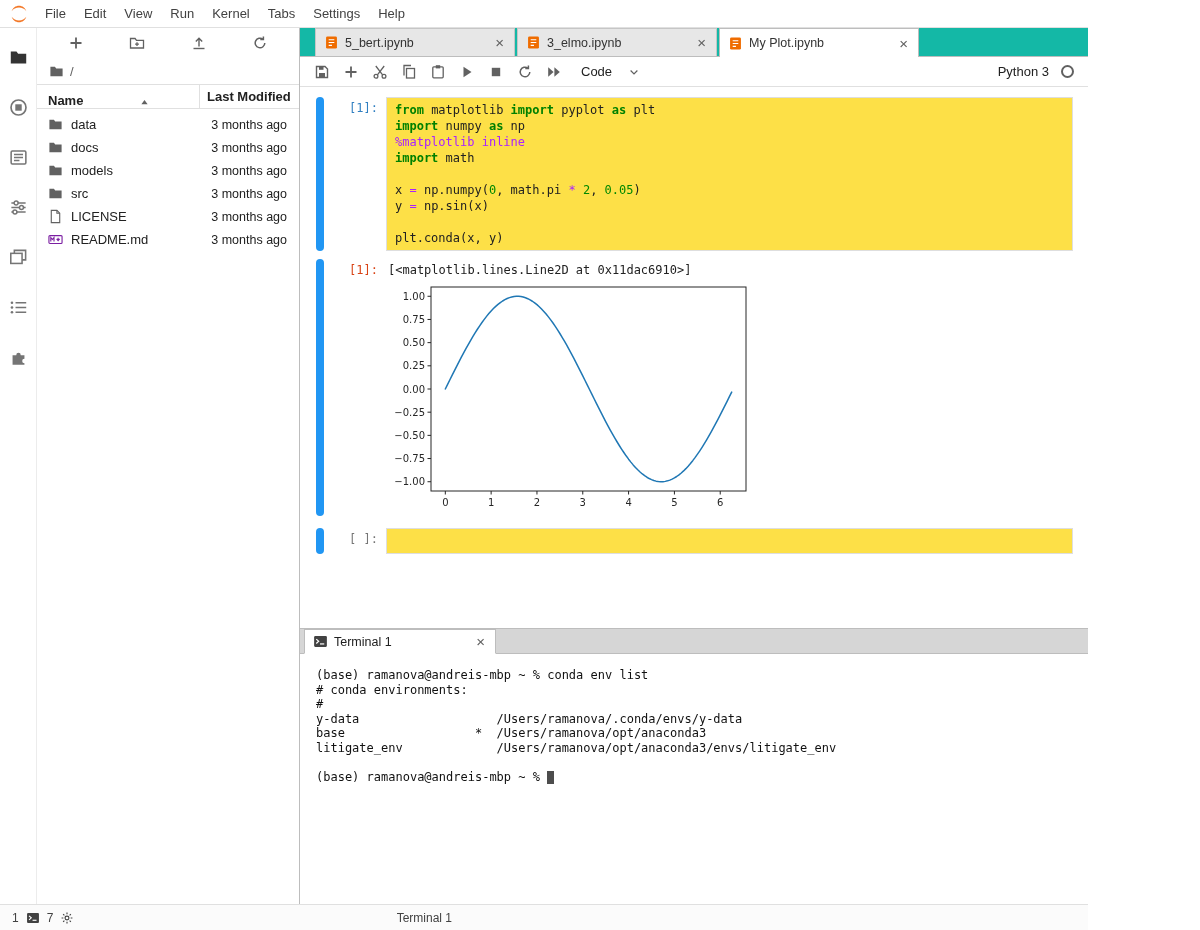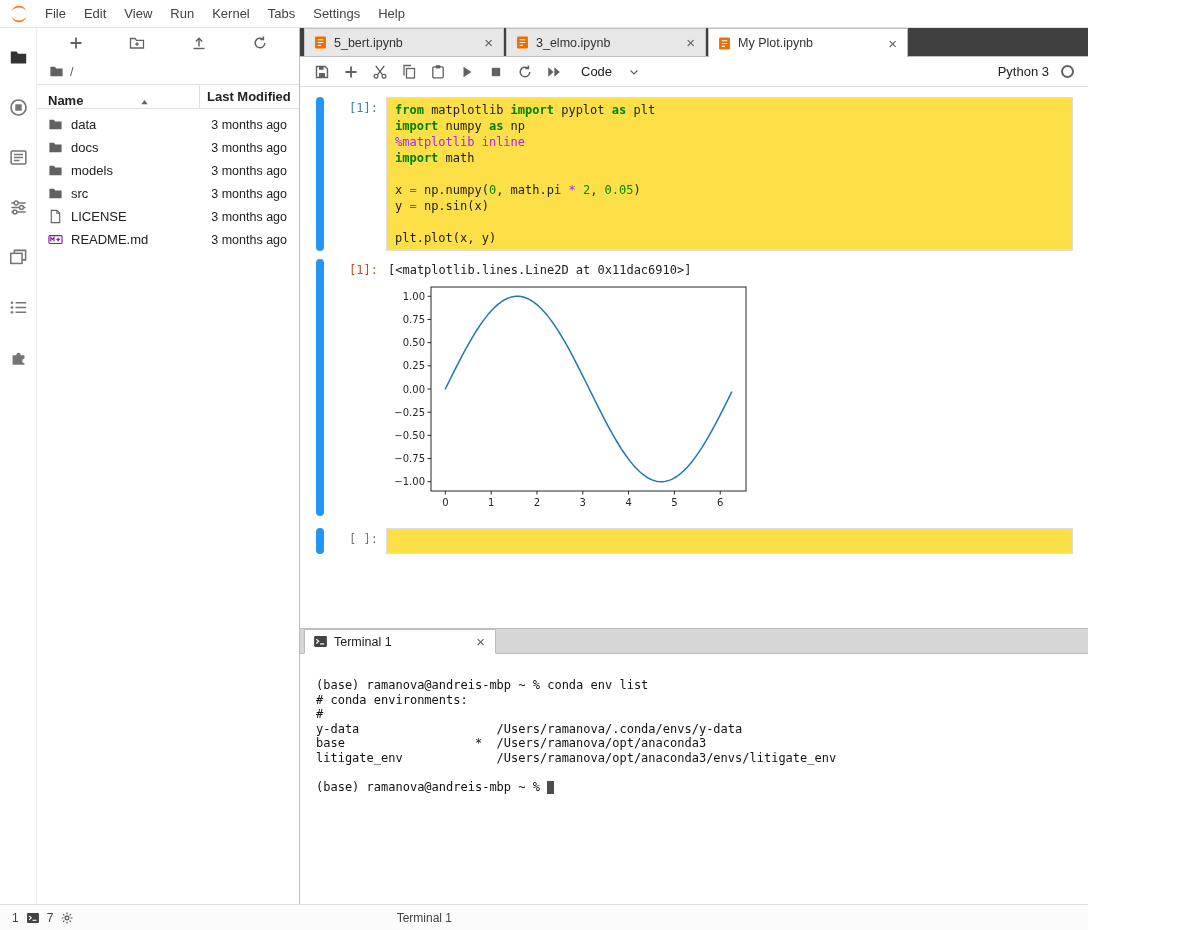--- a/index.html
+++ b/index.html
@@ -37,22 +37,22 @@
   .fb-h-name svg{width:11px;height:11px;margin-left:56px;color:#616161}
   .fb-h-mod{width:99px;display:flex;align-items:center;padding-left:7px}
   .file-row{display:flex;align-items:flex-end;height:23px;padding-left:11px}
   .file-icon{width:16px;height:16px;margin-right:7px;color:#616161;display:flex;align-items:center}
   .file-icon svg{width:15px;height:15px}
   .file-name{flex:1;white-space:nowrap;overflow:hidden}
   .file-mod{width:112px;text-align:right;padding-right:12px;font-size:12.5px}
 
   
   .dock{flex:1;display:flex;flex-direction:column;background:#fff;min-width:0}
-  .tabbar{flex:0 0 29px;background:#404040;border-bottom:1px solid #bdbdbd;
-          display:flex;align-items:flex-start;padding-left:4px}
+  .tabbar{flex:0 0 29px;background:#14b8a6;border-bottom:1px solid #bdbdbd;
+          display:flex;align-items:flex-start;padding-left:15px}
   .tab{height:28px;width:200px;display:flex;align-items:center;gap:6px;padding:0 8px;
        background:#e7e7e7;border:1px solid #c6c6c6;border-bottom:none;margin-right:2px;
        font-size:12.5px;color:#333;position:relative}
   .tab.active{background:#fff;height:29px;margin-bottom:-1px;border-color:#bdbdbd;z-index:2}
   .tab-icon{width:15px;height:15px;display:flex;flex:0 0 15px}
   .tab-icon svg{width:15px;height:15px}
   .tab-label{flex:1;white-space:nowrap;overflow:hidden}
   .tab-close{color:#616161;font-size:15px;line-height:1;padding:0 2px}
 
   
@@ -89,21 +89,21 @@
   .out-text{font-family:"DejaVu Sans Mono",monospace;font-size:12px;padding:2px 0 4px 2px}
   .empty-row{margin-top:12px}
   .empty-editor{height:26px}
 
   
   .term-tabbar{flex:0 0 26px;background:#d6d6d6;border-top:1px solid #bdbdbd;
                border-bottom:1px solid #bdbdbd;display:flex;align-items:flex-end;padding-left:4px}
   .term-tab{height:25px;width:192px;margin-bottom:-1px;background:#fff;border:1px solid #bdbdbd;
             border-bottom:1px solid #fff;display:flex;align-items:center;gap:6px;padding:0 8px;
             font-size:12.5px;z-index:2}
-  .term-content{flex:0 0 250px;background:#fff;padding:24px 16px;overflow:hidden}
+  .term-content{flex:0 0 250px;background:#fff;padding:14px 16px;overflow:hidden}
   .term-content pre{margin:0;font-family:"DejaVu Sans Mono",monospace;font-size:12px;
                     line-height:14.5px;color:#111}
   .cursor{display:inline-block;width:7px;height:13px;background:#4d4d4d;vertical-align:text-bottom}
 
   
   .statusbar{flex:0 0 26px;display:flex;align-items:center;background:#fbfbfb;
              border-top:1px solid #e0e0e0;font-size:12px;color:#424242;padding:0 12px}
   .status-left{display:flex;align-items:center;gap:7px;width:220px}
   .status-left svg{width:14px;height:14px;color:#424242}
   .status-center{flex:1;text-align:center}
@@ -394,21 +394,21 @@
           <div class="prompt in">[1]:</div>
           <div class="editor" id="code-editor">
               <div class="cm-line"><span class="tok-k">from</span><span class="tok-t"> matplotlib </span><span class="tok-k">import</span><span class="tok-t"> pyplot </span><span class="tok-k">as</span><span class="tok-t"> plt</span></div>
               <div class="cm-line"><span class="tok-k">import</span><span class="tok-t"> numpy </span><span class="tok-k">as</span><span class="tok-t"> np</span></div>
               <div class="cm-line"><span class="tok-m">%matplotlib inline</span></div>
               <div class="cm-line"><span class="tok-k">import</span><span class="tok-t"> math</span></div>
               <div class="cm-line">&nbsp;</div>
               <div class="cm-line"><span class="tok-t">x </span><span class="tok-o">=</span><span class="tok-t"> np.numpy(</span><span class="tok-n">0</span><span class="tok-t">, math.pi </span><span class="tok-o">*</span><span class="tok-t"> </span><span class="tok-n">2</span><span class="tok-t">, </span><span class="tok-n">0.05</span><span class="tok-t">)</span></div>
               <div class="cm-line"><span class="tok-t">y </span><span class="tok-o">=</span><span class="tok-t"> np.sin(x)</span></div>
               <div class="cm-line">&nbsp;</div>
-              <div class="cm-line"><span class="tok-t">plt.plot(x, y)</span></div>
+              <div class="cm-line"><span class="tok-t">plt.conda(x, y)</span></div>
             </div>
         </div>
         <div class="cell-row output-row">
           <div class="collapser"></div>
           <div class="prompt out">[1]:</div>
           <div class="output-content">
             <div class="out-text">[&lt;matplotlib.lines.Line2D at 0x11dac6910&gt;]</div>
             <div id="plot"><svg width="370" height="232">
                   <rect x="45" y="6" width="315" height="204" fill="#fff" stroke="#262626" stroke-width="1"></rect>
                   <line x1="41.5" x2="45" y1="15.27272727272728" y2="15.27272727272728" stroke="#262626" stroke-width="1"></line>

